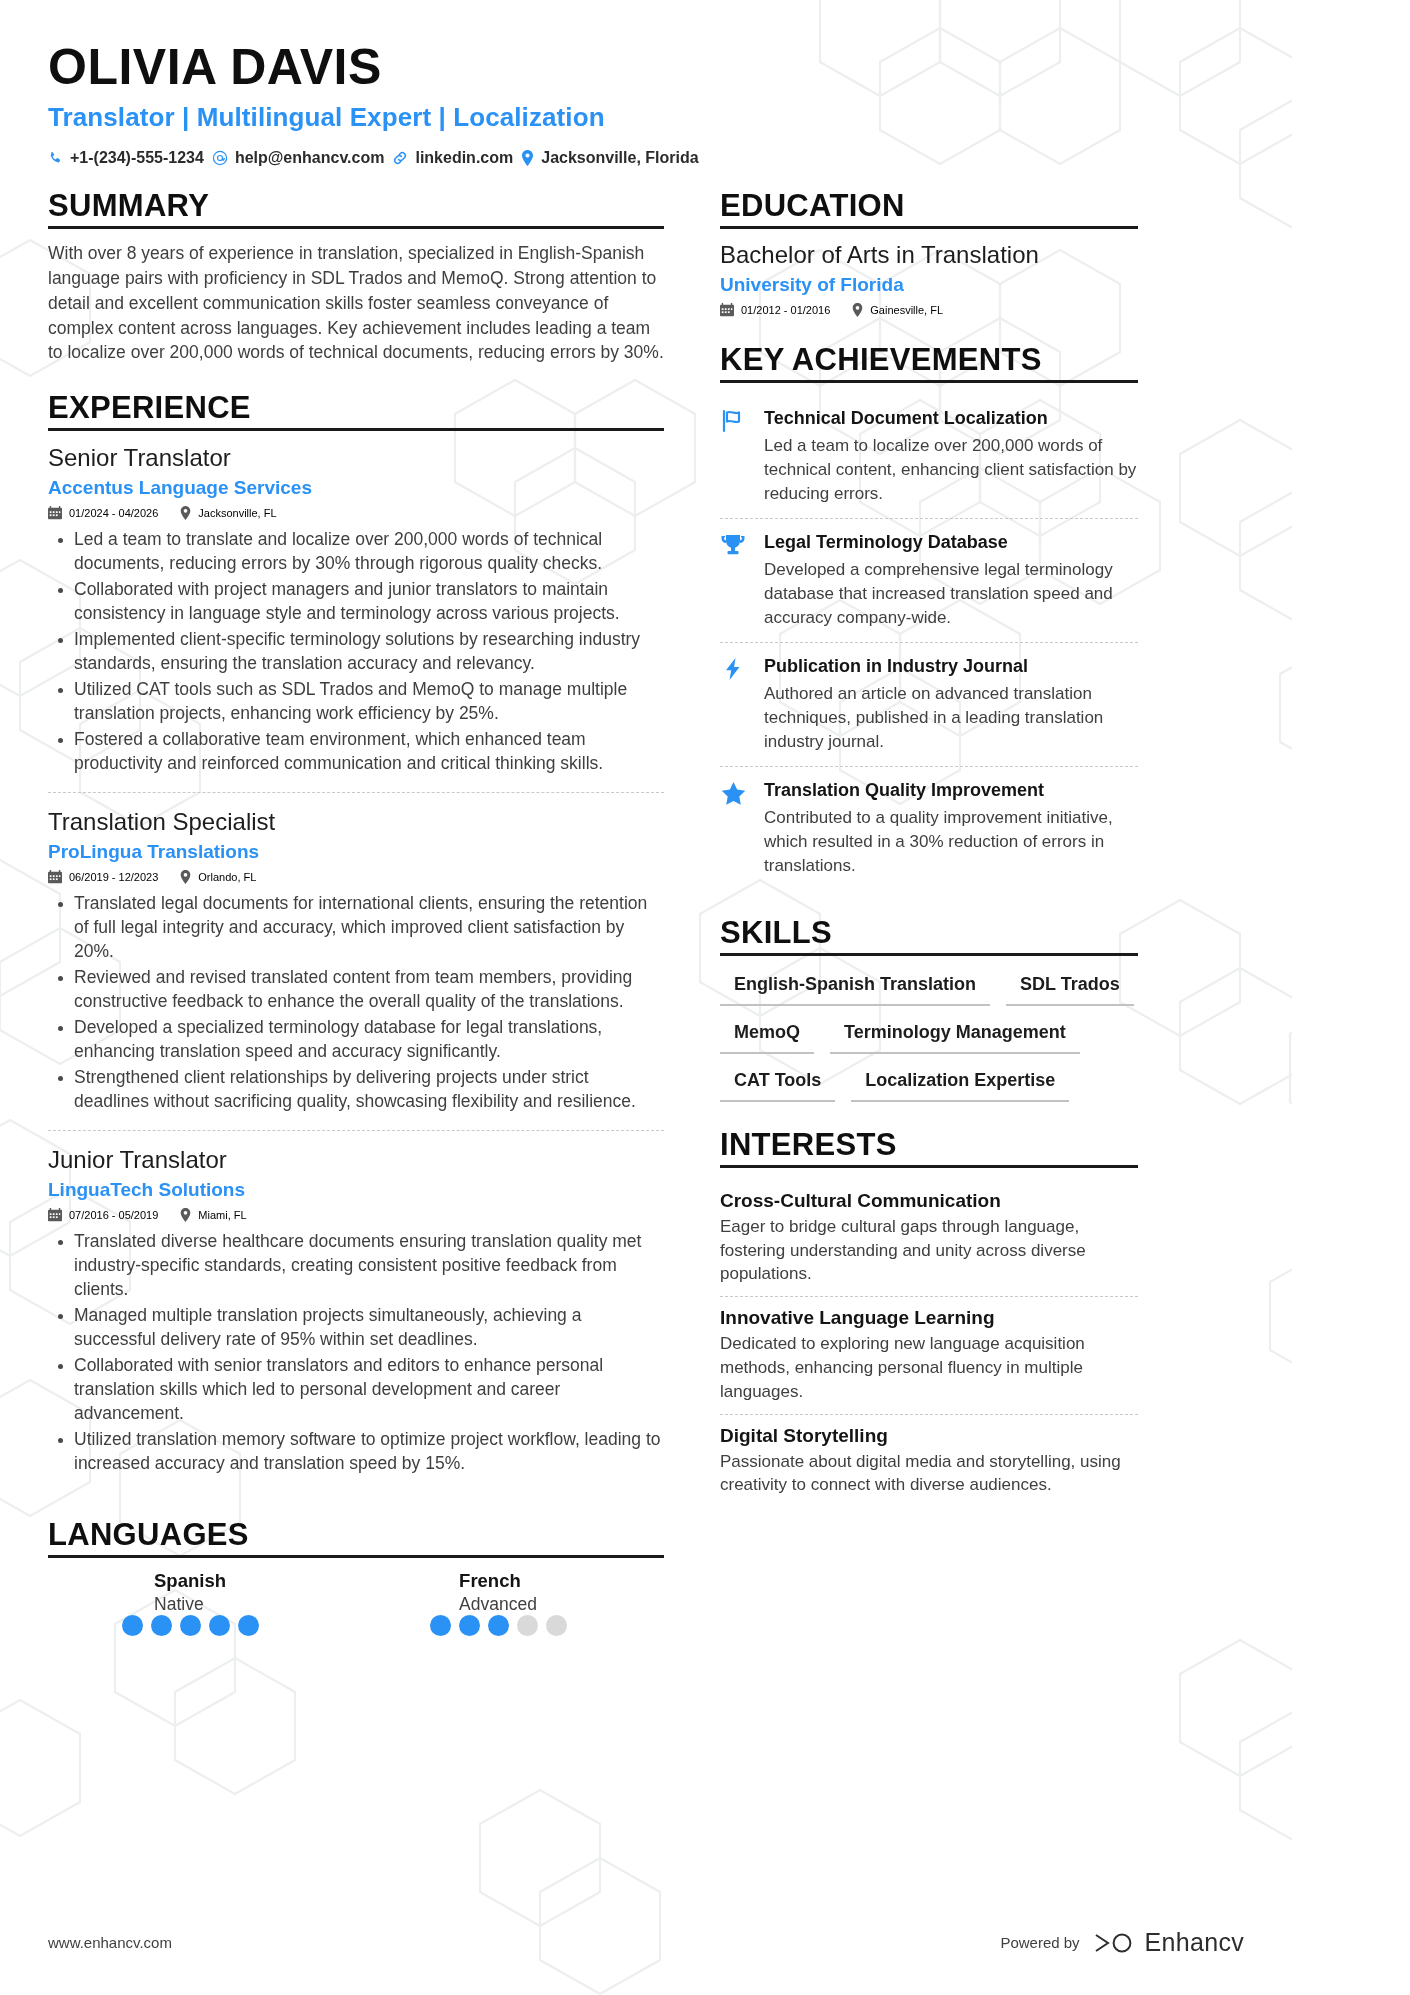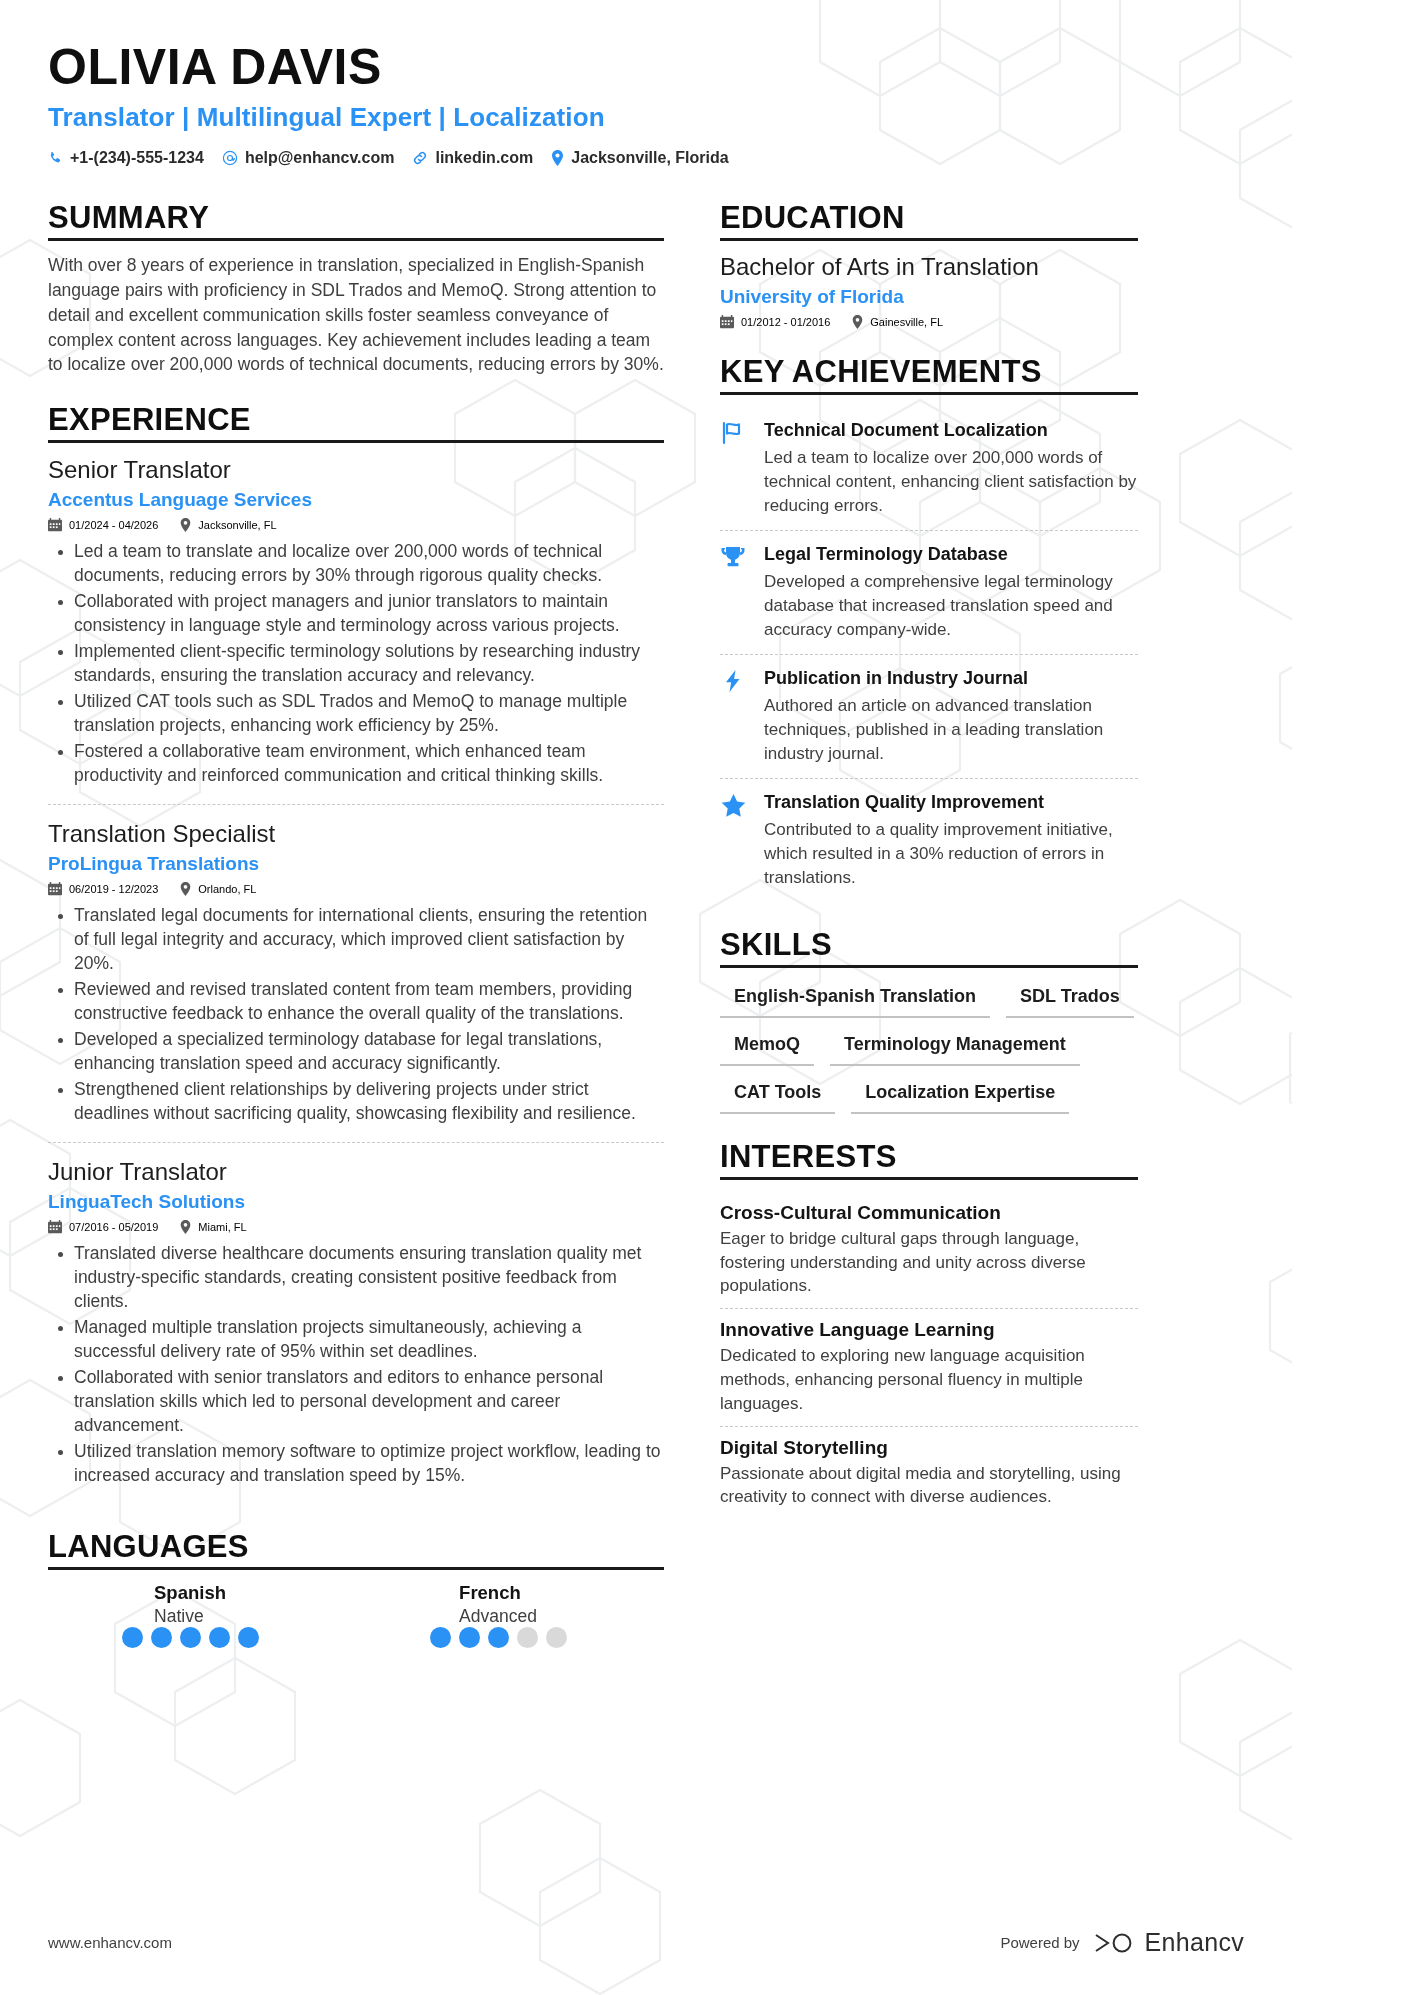--- a/index.html
+++ b/index.html
@@ -42,31 +42,31 @@
     font-size: 26px;
     font-weight: 700;
     color: #2a91f5;
     letter-spacing: 0.1px;
   }
   .contact-row {
     margin-top: 16px;
     display: flex;
     align-items: center;
     flex-wrap: wrap;
-    gap: 18px;
+    gap: 8px;
     font-size: 16px;
     font-weight: 700;
     color: #2b2b2b;
   }
   .contact-item { display: flex; align-items: center; gap: 7px; }
   .contact-item .ci { color: #2a91f5; display:inline-flex; align-items:center; }
   .contact-item .ci svg { display: block; }
 
   
-  .cols { display: flex; margin-top: 34px; align-items: flex-start; }
+  .cols { display: flex; margin-top: 22px; align-items: flex-start; }
   .colL { width: 616px; flex: 0 0 616px; }
   .colGap { width: 56px; flex: 0 0 56px; }
   .colR { width: 418px; flex: 0 0 418px; }
 
   .sec-title {
     font-size: 31px;
     font-weight: 700;
     color: #0f0f0f;
     letter-spacing: 0.3px;
     line-height: 1.1;

